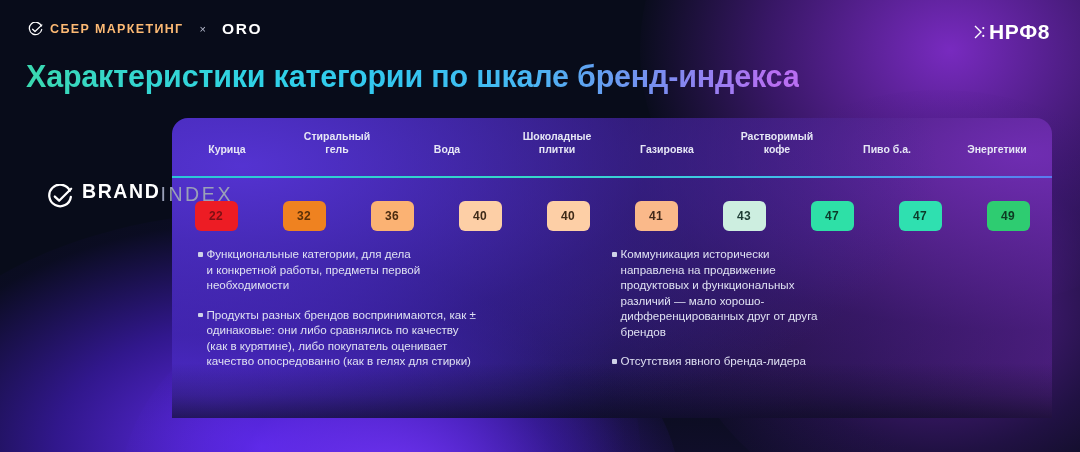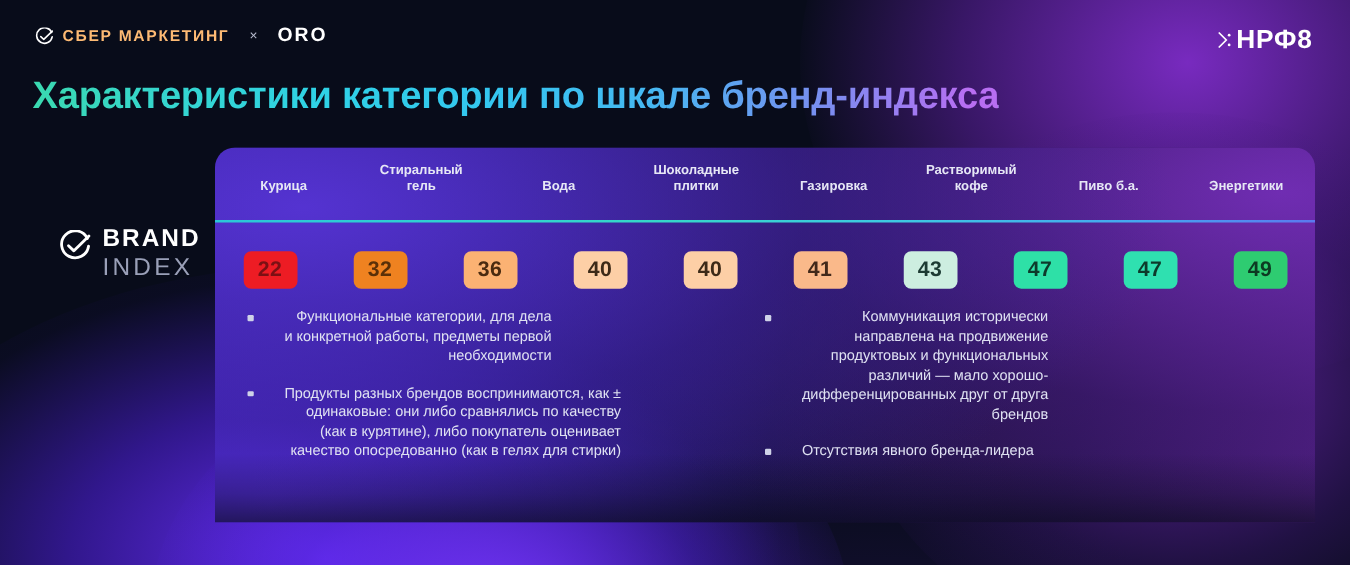--- a/index.html
+++ b/index.html
@@ -85,38 +85,38 @@
     position:absolute; left:0; top:58px; width:880px; height:1.6px;
     background:linear-gradient(90deg,#2bc6d8 0%, #2fd0d2 18%, #35d8c8 40%, #3ec9e2 62%, #46a6f0 84%, #5b79ef 100%);
   }
 
   
   #badge-row{ position:absolute; left:0; top:78px; width:880px; height:40px; display:flex; }
   .badge-cell{ flex:1 1 0; display:flex; align-items:center; justify-content:center; }
   .badge{
     min-width:43px; height:30px; border-radius:6px;
     display:flex; align-items:center; justify-content:center;
-    font-size:17px; font-weight:700; letter-spacing:.3px;
+    font-size:12px; font-weight:700; letter-spacing:.3px;
   }
 
   
   #bullets{ position:absolute; left:26px; top:128px; width:836px; display:flex; gap:44px; }
   .bullet-col{ width:370px; }
-  .bullet{ display:flex; gap:25px; margin-bottom:14px;text-align:right; }
+  .bullet{ display:flex; gap:4px; margin-bottom:14px; }
   .bullet-dot{
     width:4.5px; height:4.5px; background:#cfd2e8; margin-top:6px; flex:0 0 auto; border-radius:1px;
   }
   .bullet-text{
     color:#dfe1f2; font-size:11.6px; line-height:15.5px; font-weight:400; white-space:pre-line;
   }
 
   
   #brand-index{ position:absolute; left:47px; top:182px; display:flex; align-items:flex-start; gap:9px; }
   #bi-mark{ width:26px; height:26px; display:block; margin-top:2px; }
-  #bi-words{ display:flex; flex-direction:column; line-height:1; }
+  #bi-words{ display:flex; flex-direction:row; line-height:1; }
   #bi-brand{ color:#ffffff; font-size:19.5px; font-weight:700; letter-spacing:1.6px; }
   #bi-index{ color:#9aa0b8; font-size:19.5px; font-weight:400; letter-spacing:2.6px; margin-top:3px; }
 </style>
 </head>
 <body>
 
 <div id="bg">
   <div class="g" id="glow-topright"></div>
   <div class="g" id="glow-right"></div>
   <div class="g" id="glow-bottomright"></div>

